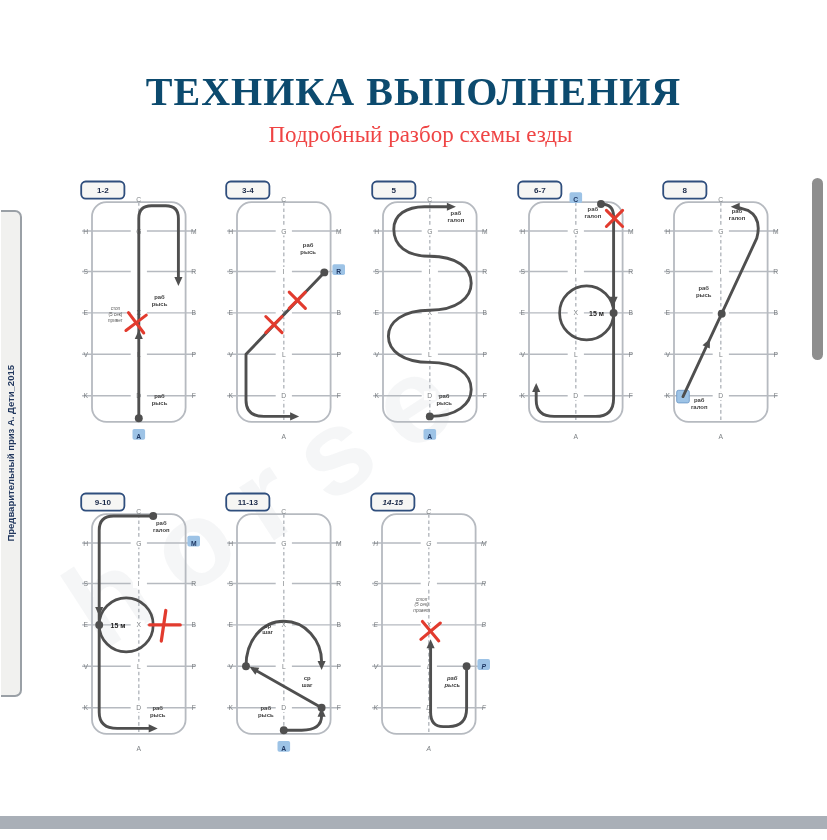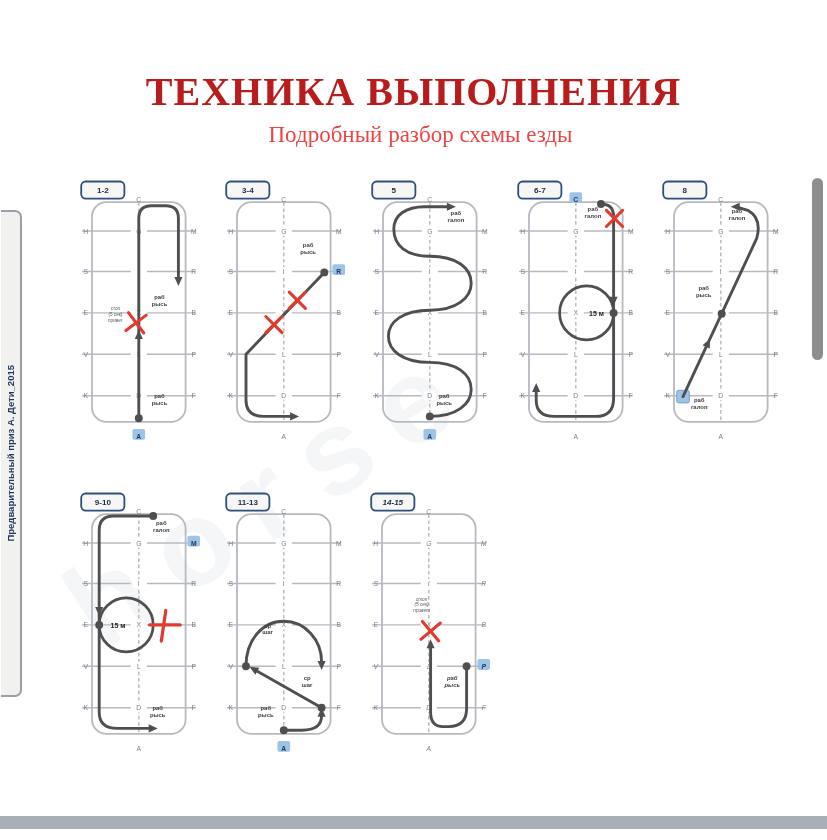--- a/index.html
+++ b/index.html
@@ -3,21 +3,21 @@
 <meta charset="utf-8">
 <style>
   html,body{margin:0;padding:0;}
   body{
     width:827px;height:840px;position:relative;overflow:hidden;
     background:#ffffff;font-family:"Liberation Sans",sans-serif;
   }
   .title{
     position:absolute;left:0;top:68px;width:827px;text-align:center;
     font-family:"Liberation Serif",serif;font-weight:bold;font-size:40px;
-    color:#b91c1c;letter-spacing:1px;
+    color:#0c4a6e;letter-spacing:1px;
   }
   .subtitle{
     position:absolute;left:7px;top:122px;width:827px;text-align:center;
     font-family:"Liberation Serif",serif;font-size:23px;color:#ef4444;
   }
   .sidebar-tab{
     position:absolute;left:1px;top:210px;width:21px;height:487px;
     background:#f1f1ef;border:2px solid #9aa0a6;border-left:none;
     border-radius:0 7px 7px 0;box-sizing:border-box;
     display:flex;align-items:center;justify-content:center;

